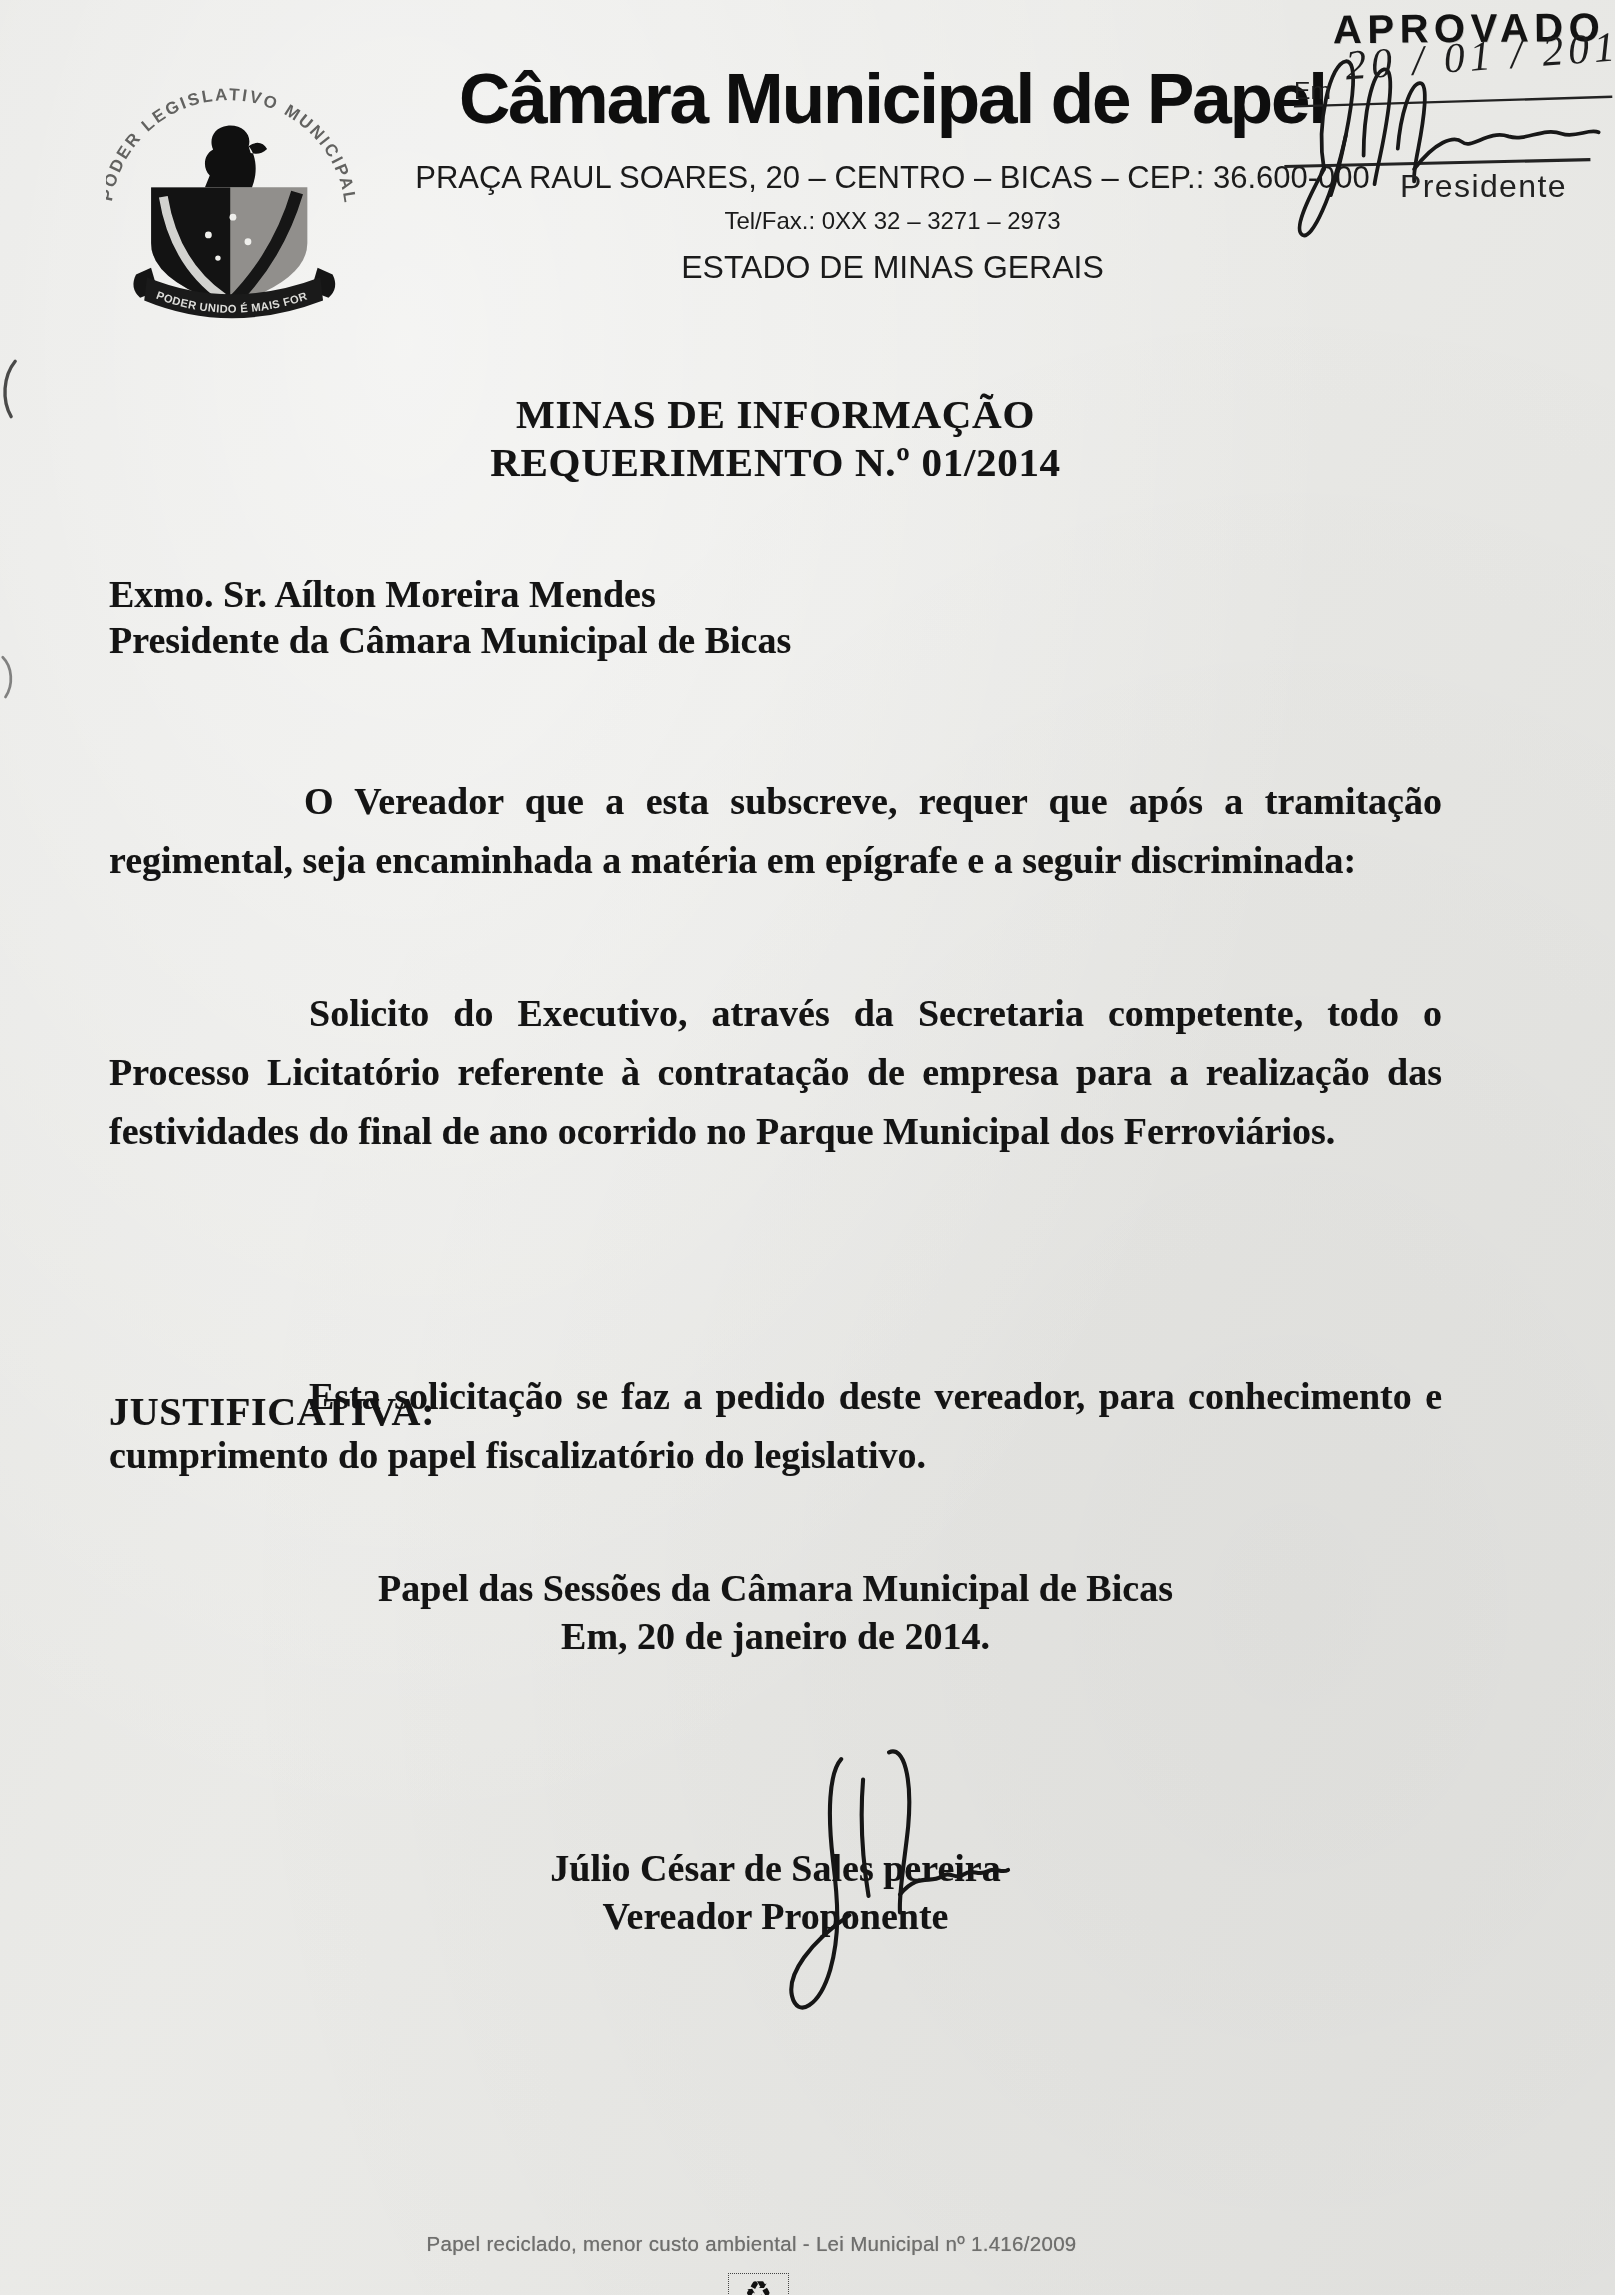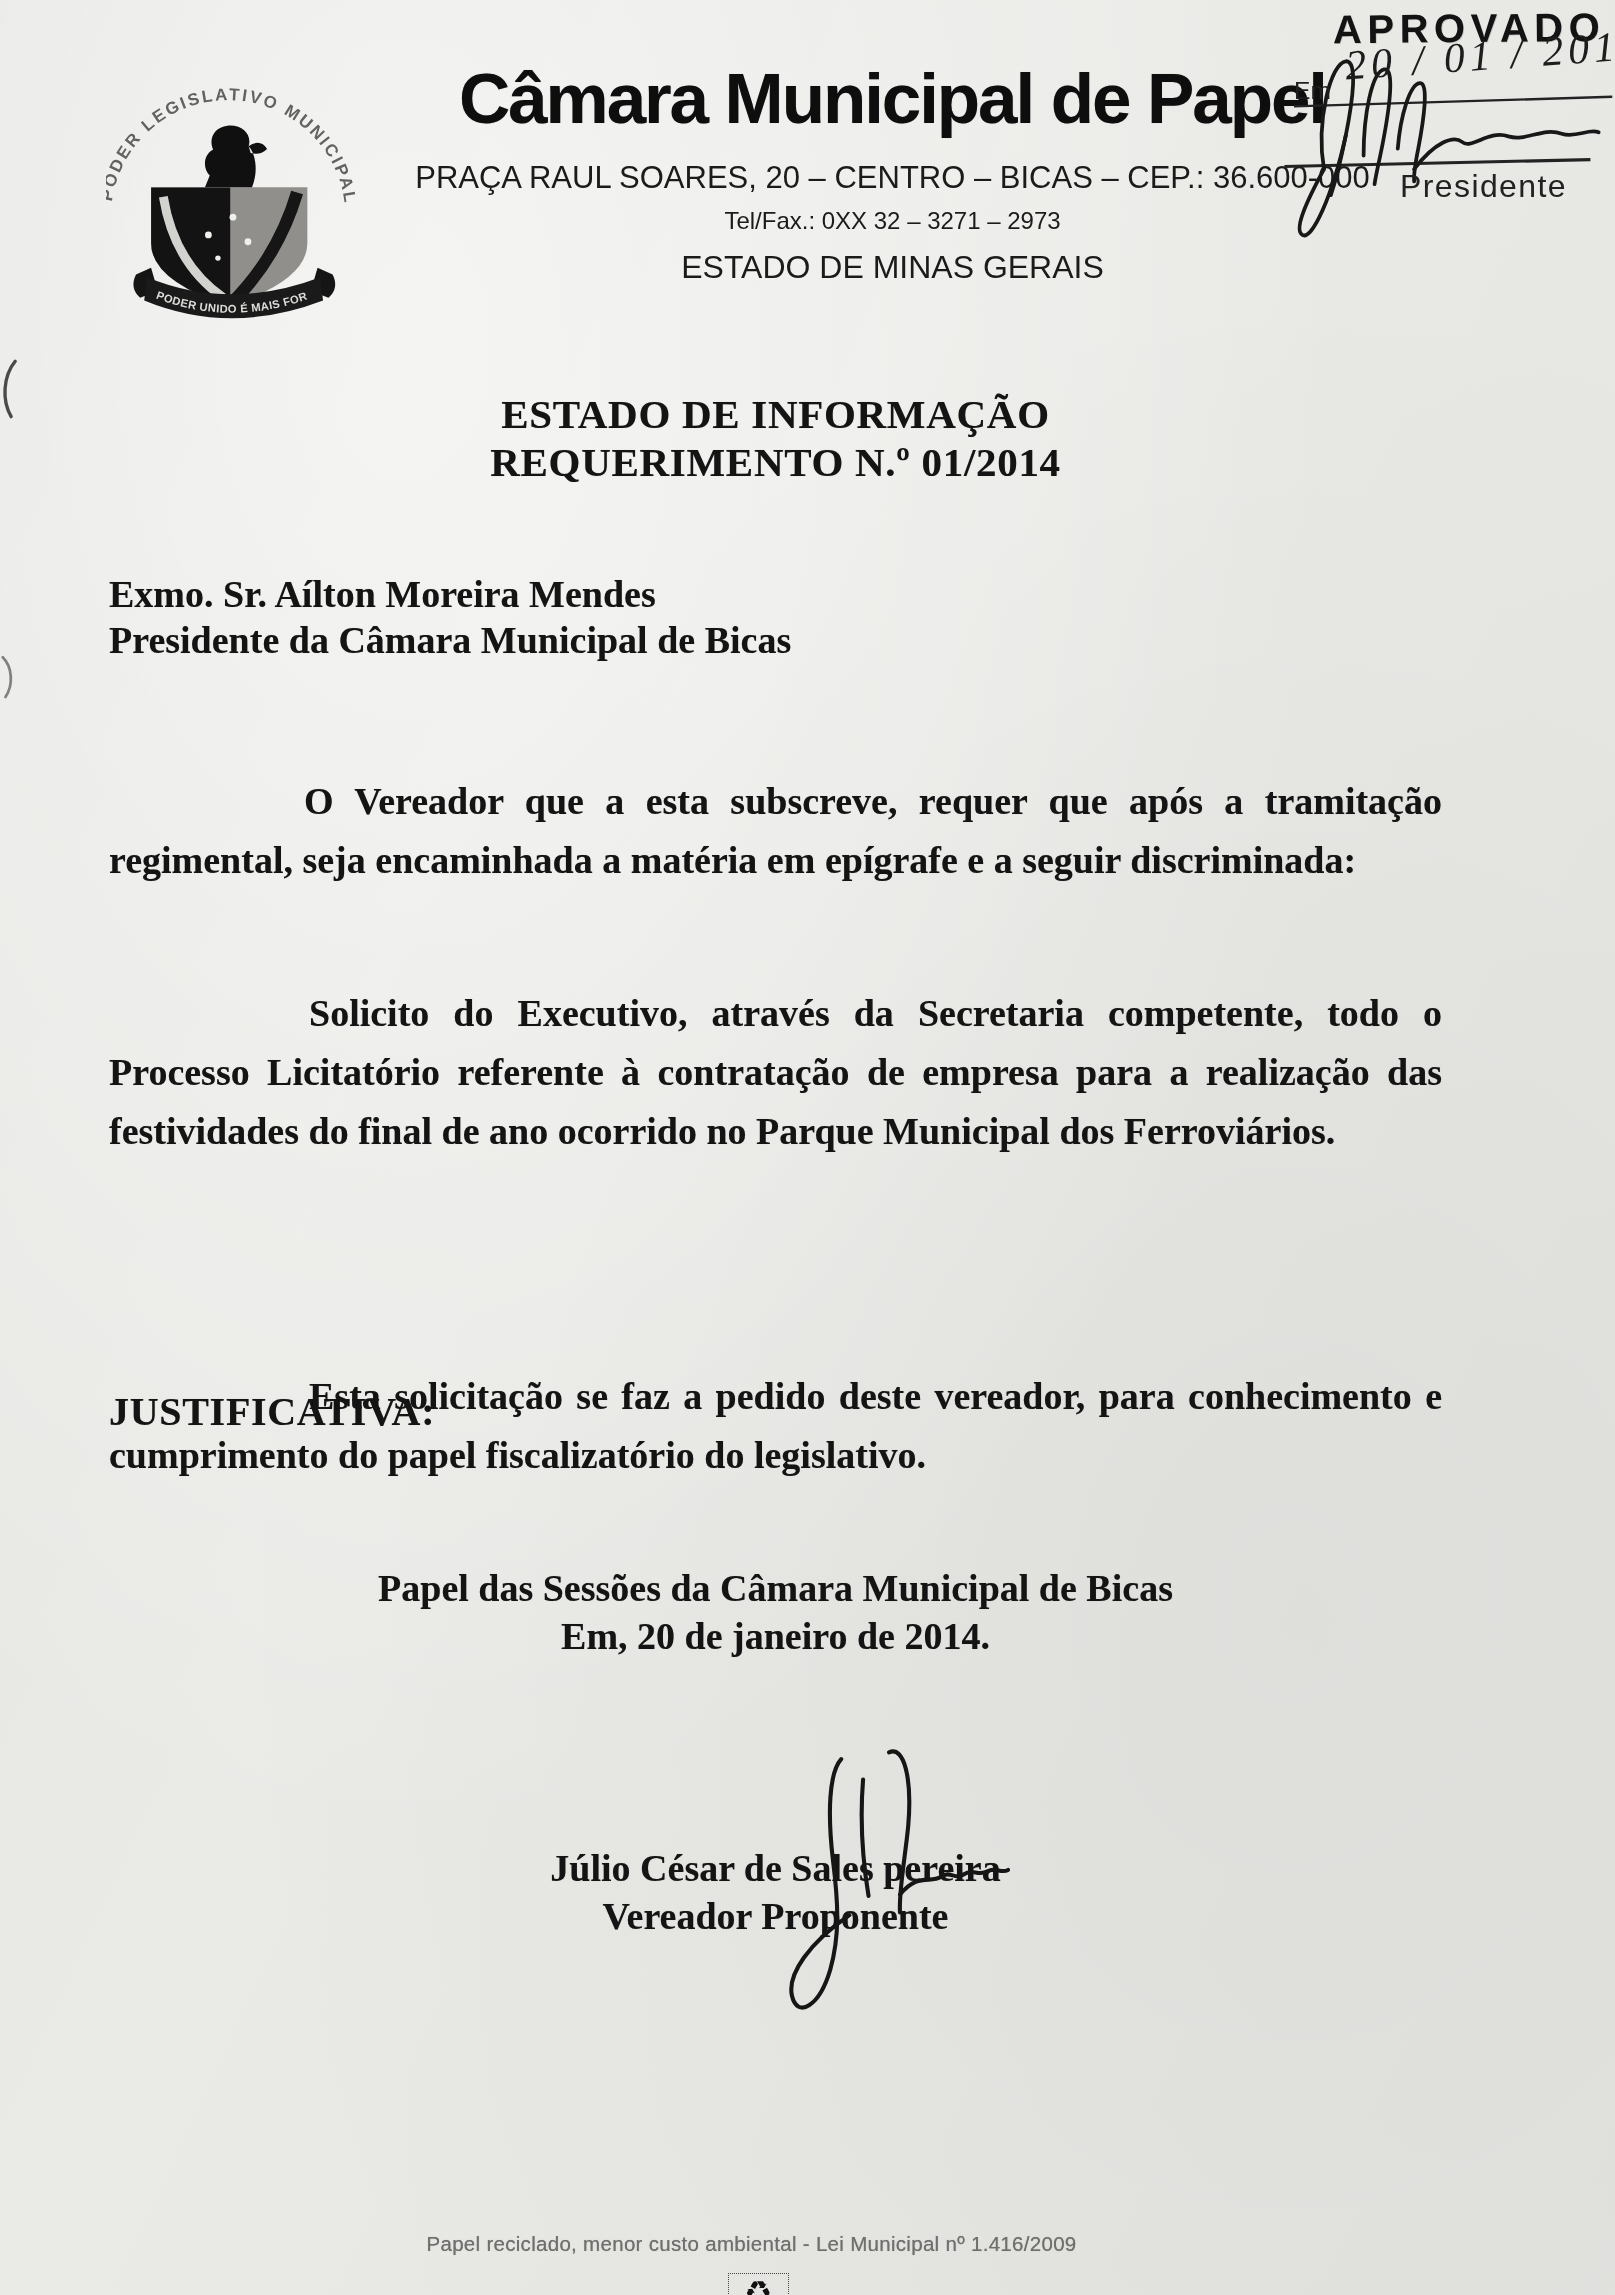--- a/index.html
+++ b/index.html
@@ -162,21 +162,21 @@
       <path d="M 60,192 C 48,122 70,36 92,34 C 110,33 102,92 92,142 C 84,182 76,212 70,230"></path>
       <path d="M 92,142 C 72,232 42,298 28,288 C 16,280 34,240 60,192"></path>
       <path d="M 118,172 C 118,112 130,50 148,46 C 164,43 156,102 146,154 C 141,180 136,200 134,214"></path>
       <path d="M 168,162 C 172,112 186,68 200,66 C 214,64 206,120 198,162 C 194,182 191,198 192,210"></path>
       <path d="M 192,192 C 222,152 250,142 262,152 C 276,164 300,134 330,144 C 356,152 380,130 408,140 C 428,147 448,132 462,138"></path>
     </g>
   </svg>
   <div class="abs stamp-role">Presidente</div>
 
   <div class="abs doc-title">
-    <div>ESTADO DE INFORMAÇÃO</div>
+    <div>MINAS DE INFORMAÇÃO</div>
     <div>REQUERIMENTO N.º 01/2014</div>
   </div>
 
   <div class="abs addressee">
     <div>Exmo. Sr. Aílton Moreira Mendes</div>
     <div>Presidente da Câmara Municipal de Bicas</div>
   </div>
 
   <p class="abs para p1">O Vereador que a esta subscreve, requer que após a tramitação regimental, seja encaminhada a matéria em epígrafe e a seguir discriminada:</p>
   <p class="abs para p2">Solicito do Executivo, através da Secretaria competente, todo o Processo Licitatório referente à contratação de empresa para a realização das festividades do final de ano ocorrido no Parque Municipal dos Ferroviários.</p>

